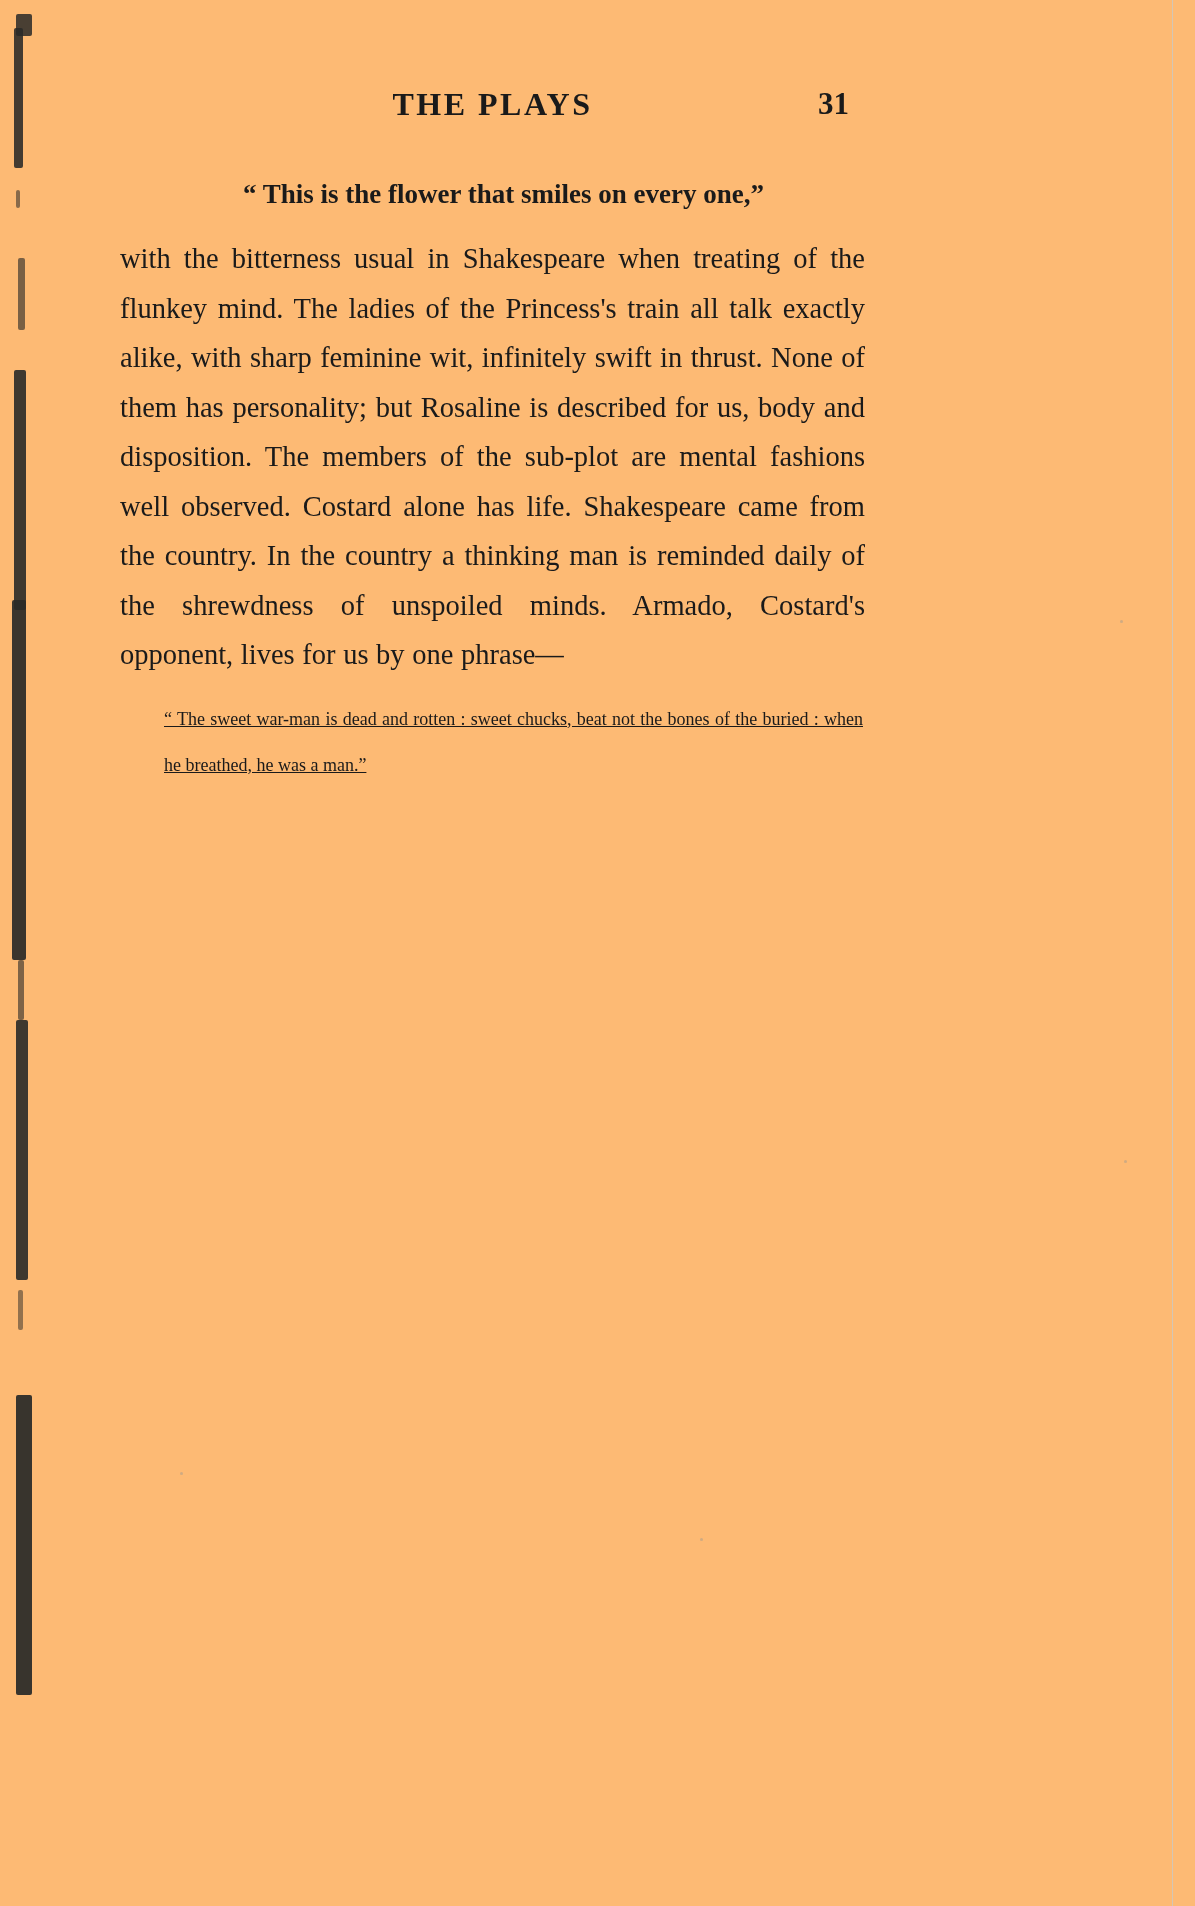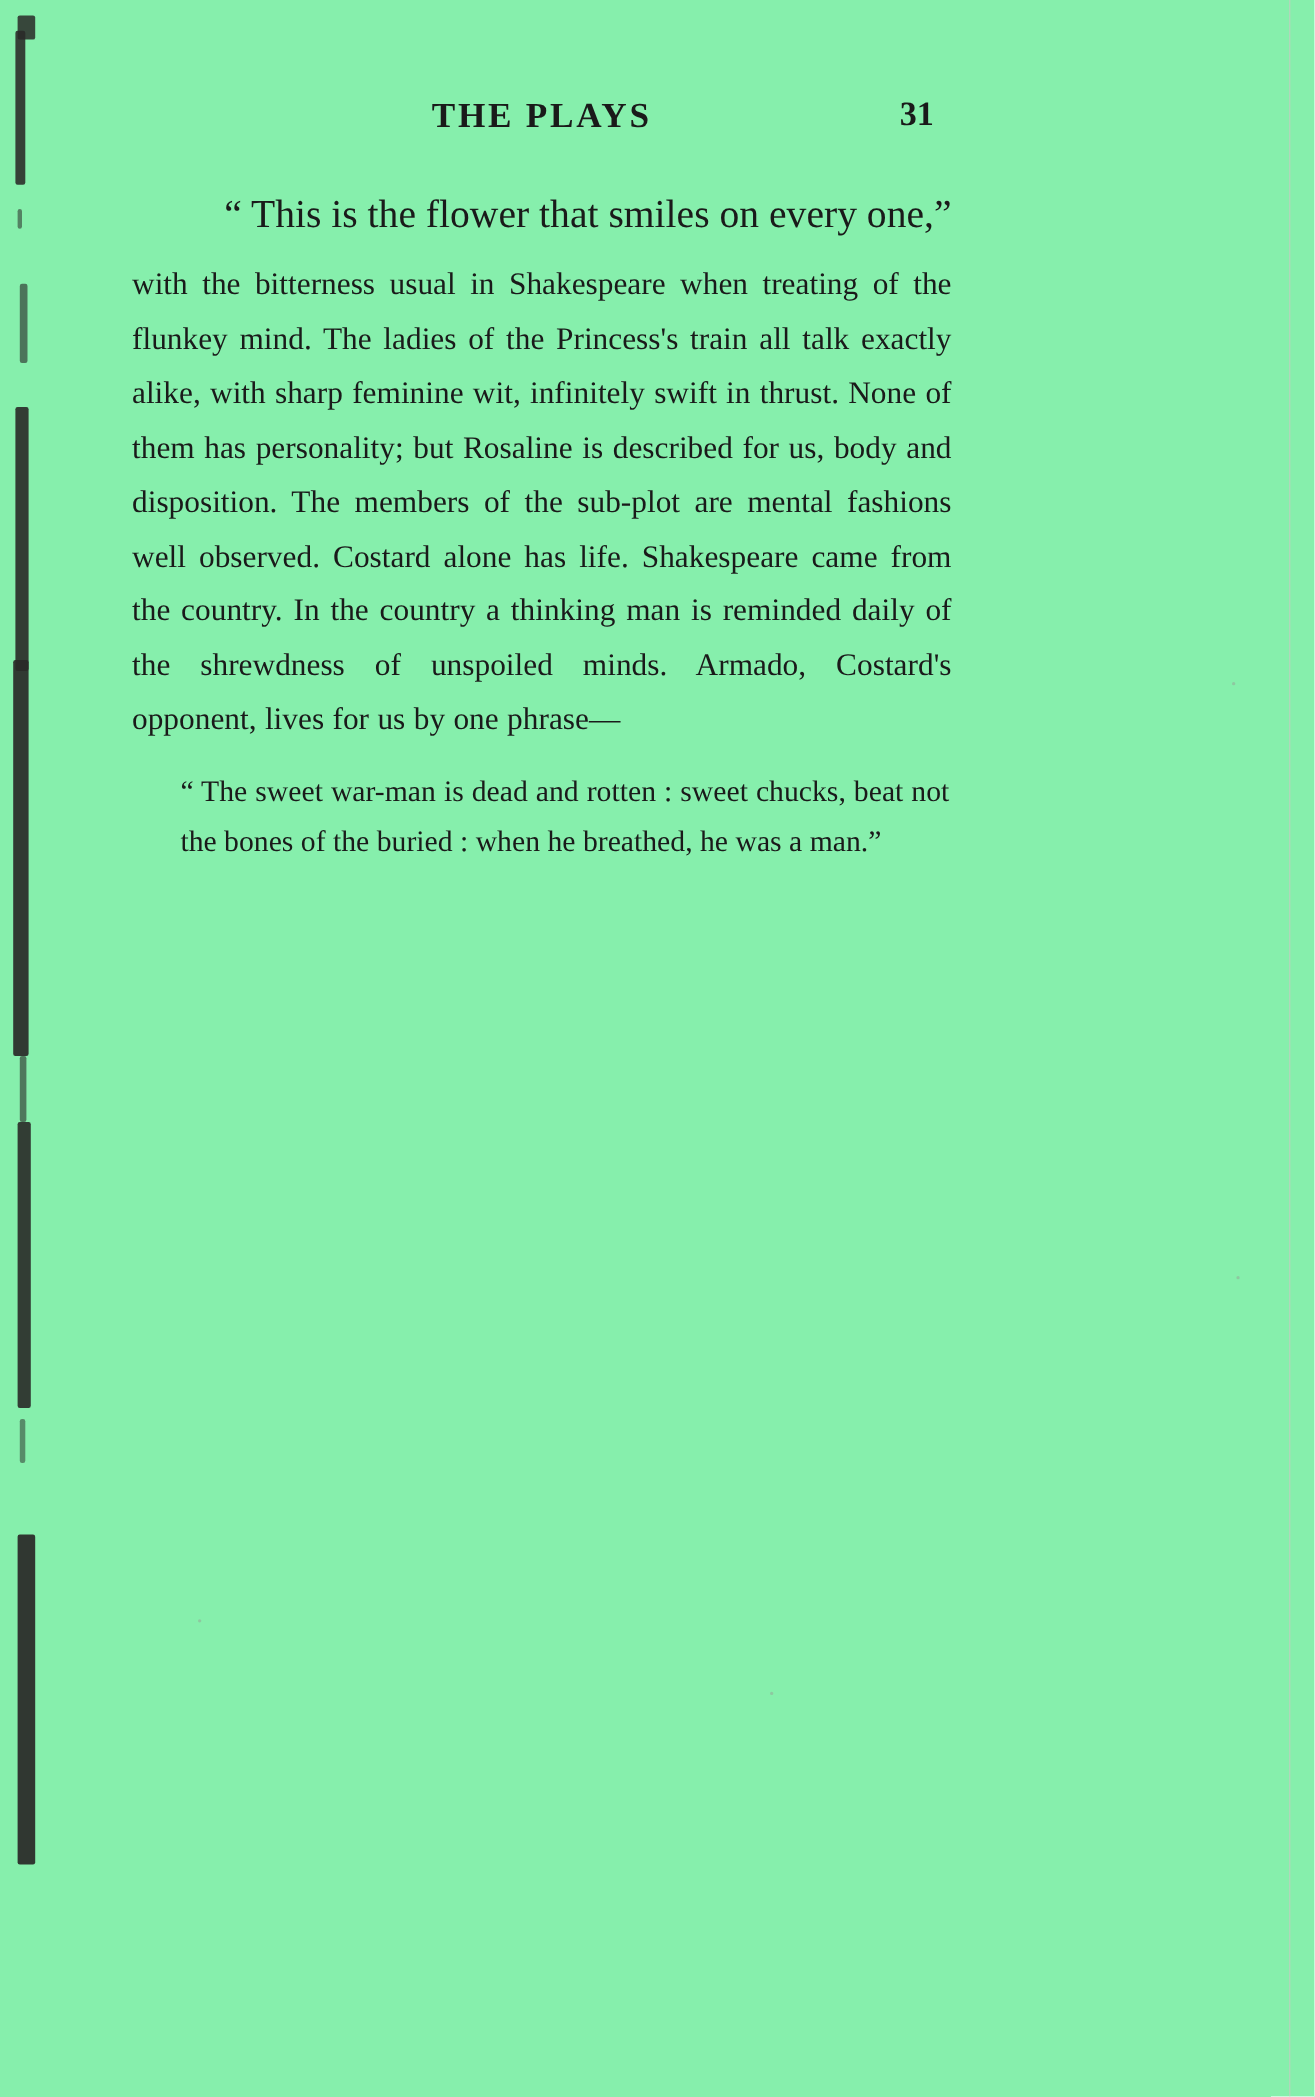--- a/index.html
+++ b/index.html
@@ -13,21 +13,21 @@
     font-family: "Liberation Serif", serif;
     color: #1a1a1a;
     position: relative;
     overflow: hidden;
   }
 
   
   .scan-page {
     position: absolute;
     inset: 0;
-    background: #86efac;
+    background: #fdba74;
   }
 
   
   .gutter {
     position: absolute;
     left: 0;
     top: 0;
     width: 46px;
     height: 100%;
     pointer-events: none;
@@ -104,35 +104,37 @@
     text-align-last: left;
     word-spacing: 0.5px;
   }
   p.para.indent {
     text-indent: 36px;
   }
 
   
   p.verse-quote {
     margin: 14px 0 18px 0;
-    font-size: 36px;
+    font-size: 27px;
     line-height: 44px;
-    text-align: right;
+    text-align: center;
     padding-left: 22px;
+    font-weight: bold;
   }
 
   
   p.block-quote {
     margin: 16px 0 16px 0;
-    font-size: 27px;
+    font-size: 18px;
     line-height: 46px;
     padding-left: 44px;
     padding-right: 2px;
     text-align: justify;
     text-align-last: left;
+    text-decoration: underline;
   }
 
   
   .speck {
     position: absolute;
     background: #9a9a92;
     border-radius: 50%;
     opacity: .45;
   }
 </style>

